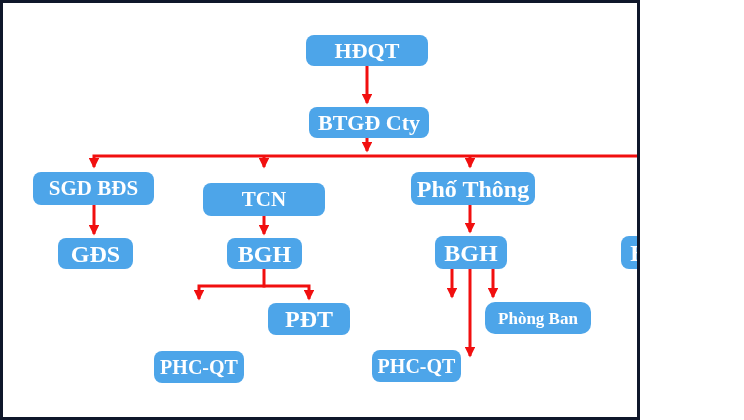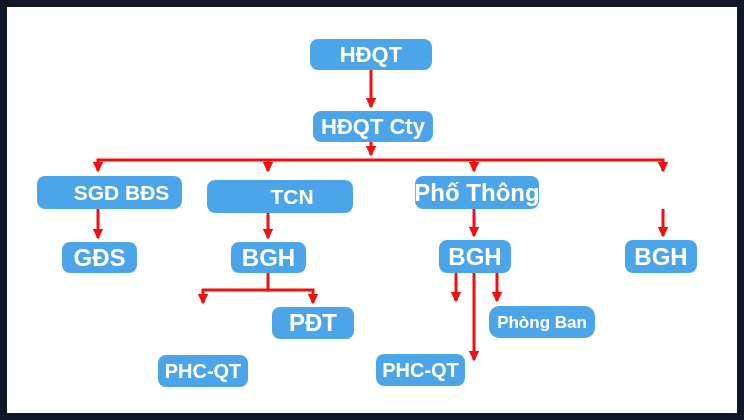--- a/index.html
+++ b/index.html
@@ -1,23 +1,23 @@
 <!DOCTYPE html>
 <html style="--box: #4DA5E9; --arrow: #F10F0F; --text: #FFFFFF; --background: #FFFFFF;"><head>
 <meta charset="utf-8">
 <style>
   html, body { margin: 0; padding: 0; background: #fff; }
   .canvas {
     position: relative;
-    width: 744px;
+    width: 640px;
     height: 420px;
     background: var(--background, #ffffff);
-    border: 7px solid #0f172a;
+    border: 3px solid #0f172a;
     box-sizing: border-box;
-    font-family: Liberation Sans, sans-serif;
+    font-family: Liberation Serif, serif;
     overflow: hidden;
   }
   svg.edges {
     position: absolute;
     left: 0; top: 0;
     width: 744px; height: 420px;
     pointer-events: none;
   }
   .edge {
     stroke: var(--arrow, #f10f0f);
@@ -32,21 +32,21 @@
     justify-content: center;
     background: var(--box, #4da5e9);
     color: var(--text, #ffffff);
     font-weight: bold;
     border-radius: 8px;
     line-height: 1;
     white-space: nowrap;
     user-select: none;
   }
   .fs22 { font-size: 22px; }
-  .fs21 { font-size: 21px; padding-left: 24px; }
+  .fs21 { font-size: 21px; }
   .fs20 { font-size: 24px; }
   .fs18 { font-size: 20px; margin-top: 48px; }
   .fs17 { font-size: 17px; border-radius: 10px; }
 </style>
 </head>
 <body>
 
 <div class="canvas">
 
   <svg class="edges" viewBox="0 0 744 420" xmlns="http://www.w3.org/2000/svg">
@@ -76,24 +76,24 @@
     <path class="edge" d="M261,266 V284.5"></path>
     <path class="edge" d="M196,296 V283 H306 V296" marker-start="url(#ah)" marker-end="url(#ah)"></path>
 
     <path class="edge" d="M449,266 V294" marker-end="url(#ah)"></path>
     <path class="edge" d="M467,266 V353" marker-end="url(#ah)"></path>
     <path class="edge" d="M490,266 V294" marker-end="url(#ah)"></path>
   </svg>
 
   <div class="node fs22" style="left:303px;top:32px;width:122px;height:31px">HĐQT</div>
 
-  <div class="node fs22" style="left:306px;top:104px;width:120px;height:31px">HĐQT Cty</div>
+  <div class="node fs22" style="left:306px;top:104px;width:120px;height:31px">BTGĐ Cty</div>
 
   <div class="node fs21" style="left:30px;top:169px;width:121px;height:33px">SGD BĐS</div>
-  <div class="node fs21" style="left:200px;top:173px;width:122px;height:33px">TCN</div>
+  <div class="node fs21" style="left:200px;top:180px;width:122px;height:33px">TCN</div>
   <div class="node fs20" style="left:408px;top:169px;width:124px;height:33px">Phố Thông</div>
 
   <div class="node fs20" style="left:55px;top:235px;width:75px;height:31px">GĐS</div>
   <div class="node fs20" style="left:224px;top:235px;width:75px;height:31px">BGH</div>
   <div class="node fs20" style="left:432px;top:233px;width:72px;height:33px">BGH</div>
   <div class="node fs20" style="left:618px;top:233px;width:72px;height:33px">BGH</div>
 
   <div class="node fs18" style="left:151px;top:300px;width:90px;height:32px">PHC-QT</div>
   <div class="node fs20" style="left:265px;top:300px;width:82px;height:32px">PĐT</div>
   <div class="node fs18" style="left:369px;top:299px;width:89px;height:32px">PHC-QT</div>

